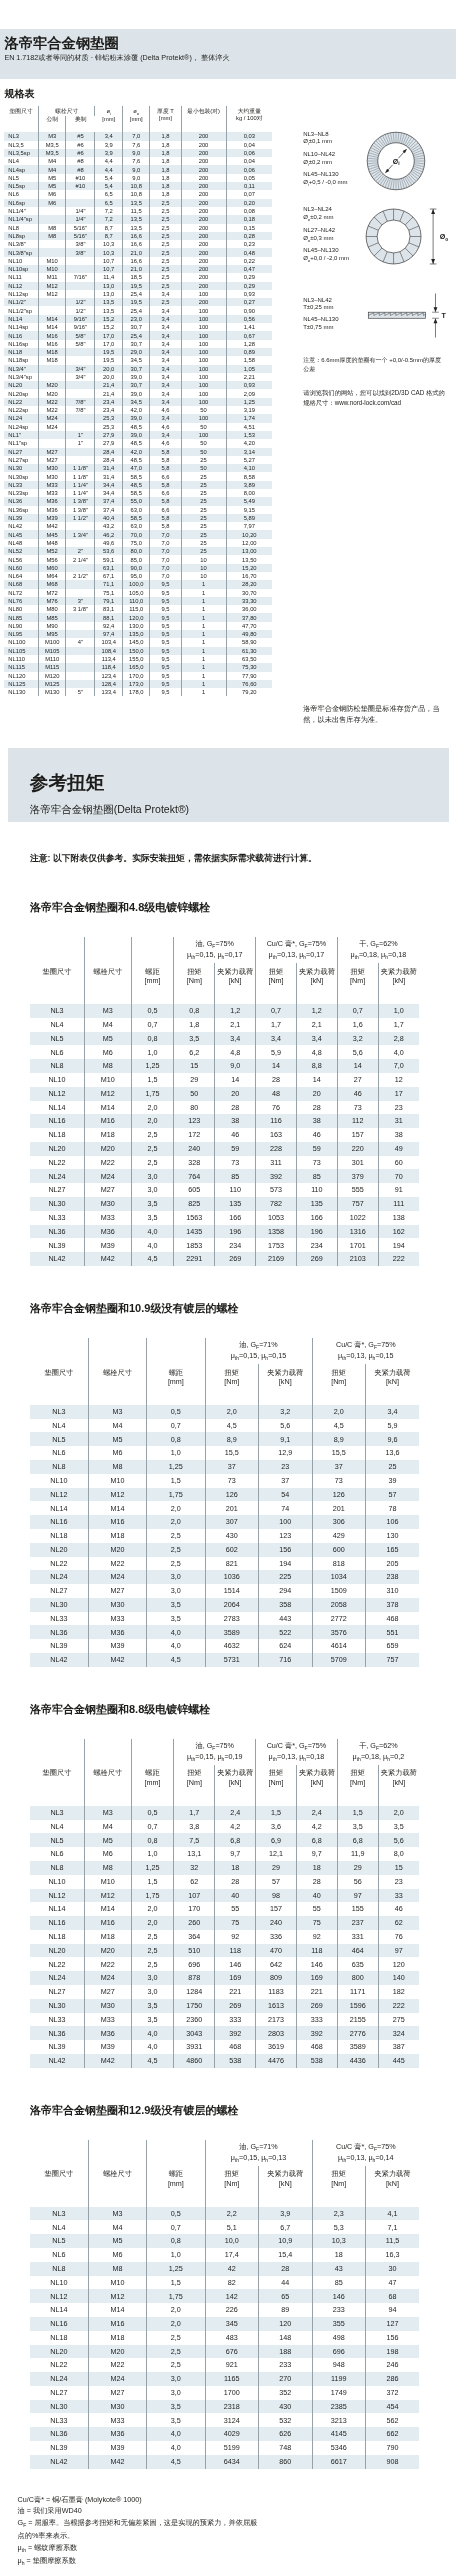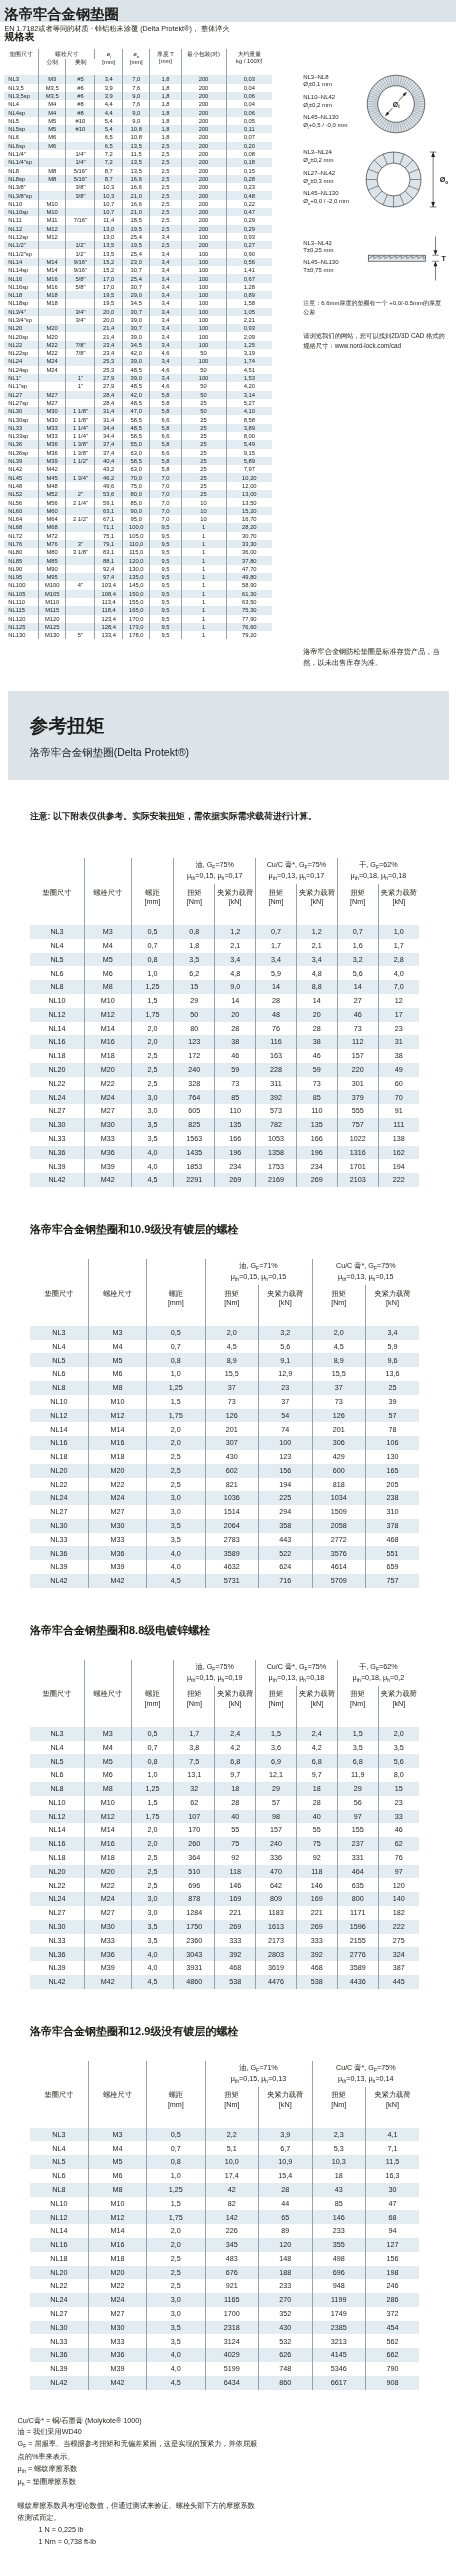--- a/index.html
+++ b/index.html
@@ -5,21 +5,21 @@
 <style>
   :root{
     --band:#dde4e9; --shade:#e3ecf1; --line:#97a1a8; --text:#1d1d1b;
   }
   *{margin:0;padding:0;box-sizing:border-box;}
   body{width:457px;background:#fff;color:var(--text);
        font-family:"Liberation Sans","DejaVu Sans",sans-serif;}
   .page{width:457px;padding-bottom:22px;}
 
   
-  .band{background:var(--band);height:22px;padding:6.6px 5.5px 0 4.4px;}
+  .band{background:var(--band);height:50px;padding:6.6px 5.5px 0 4.4px;margin-top:29px;}
   .band h1{font-size:14.3px;font-weight:bold;line-height:1.1;}
   .band p{font-size:7.2px;margin-top:1.7px;}
 
   
   .spec-heading{font-size:10px;font-weight:bold;margin:7.7px 0 5.5px 4.4px;}
   .spec-layout{display:flex;align-items:flex-start;padding-left:4.4px;}
   table{border-collapse:collapse;}
   .spec-table{width:268px;font-size:5.8px;table-layout:fixed;}
   .spec-table th,.spec-table td{border-right:0.6px solid var(--line);}
   .spec-table th:last-child,.spec-table td:last-child{border-right:none;}
@@ -40,21 +40,21 @@
   .blk-ring1{margin-top:24px;}
   .blk-ring2{margin-top:14.3px;}
   .blk-thick{margin-top:23px;}
   .side-note{margin-top:14.3px;line-height:1.5;width:138px;}
   .cad-note{margin-top:14.3px;font-size:6.3px;line-height:1.5;width:144px;}
   .stock-note{margin-top:297px;font-size:7.2px;line-height:1.6;width:148px;
       font-family:"Liberation Serif","DejaVu Serif",serif;}
   svg text{font-family:"Liberation Sans","DejaVu Sans",sans-serif;}
 
   
-  .banner{background:var(--band);margin:21px 7.7px 0 7.7px;height:89px;
+  .banner{background:var(--band);margin:21px 7.7px 0 7.7px;height:74px;
       padding:22px 0 0 22px;}
   .banner h1{font-size:18.7px;font-weight:bold;}
   .banner p{font-size:10.5px;margin-top:6.6px;}
   .torque-note{margin:31px 0 0 30px;font-size:8.8px;font-weight:bold;}
 
   
   .tblock{margin:35px 0 0 30px;}
   .ttitle{font-size:11px;font-weight:bold;}
   .ttable{width:389px;margin-top:22px;font-size:7.2px;table-layout:fixed;}
   .ttable th,.ttable td{border-right:0.6px solid var(--line);}
@@ -976,20 +976,21 @@
   </div>
 
   <section class="banner">
     <h1>参考扭矩</h1>
     <p>洛帝牢合金钢垫圈(Delta Protekt®)</p>
   </section>
 
   <p class="torque-note">注意: 以下附表仅供参考。实际安装扭矩，需依据实际需求载荷进行计算。</p>
 
   <section class="tblock">
+    <h3 class="ttitle">洛帝牢合金钢垫圈和4.8级电镀锌螺栓</h3>
     <table class="ttable">
         <colgroup>
           <col style="width:14%">
           <col style="width:12%">
           <col style="width:11%">
           <col style="width:10.5%">
           <col style="width:10.5%">
           <col style="width:10.5%">
           <col style="width:10.5%">
           <col style="width:10.5%">

